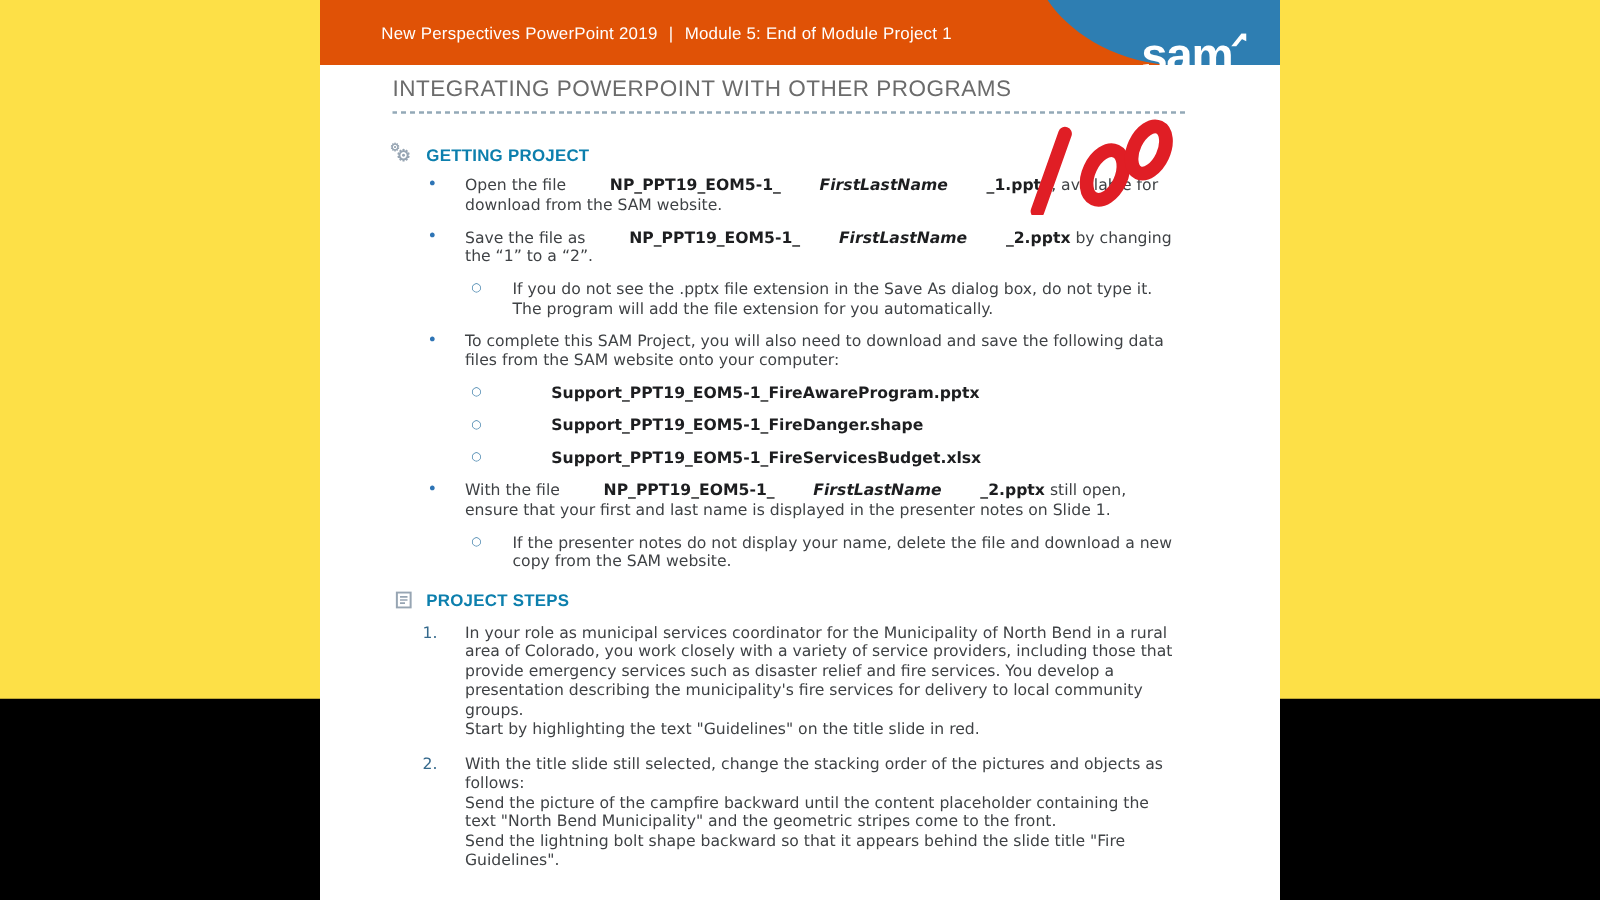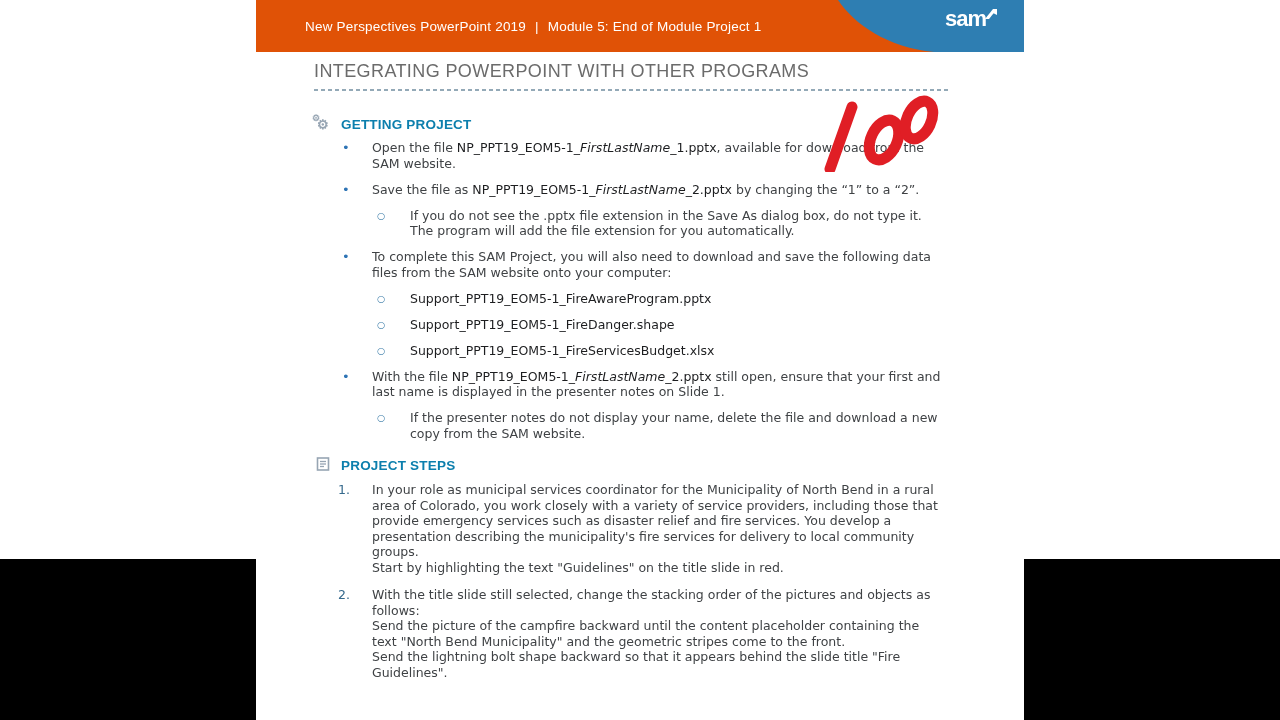--- a/index.html
+++ b/index.html
@@ -1,34 +1,34 @@
 <!DOCTYPE html>
 <html style="--orange: #E05206; --header_blue: #2E7EB2; --title_blue: #2497C9; --heading_blue: #0C7FAD; --mark_red: #E01E25; --body_text: #3F4245;"><head>
 <meta charset="utf-8">
 <style>
   * { margin:0; padding:0; box-sizing:border-box; }
   html,body { width:1280px; height:720px; }
   body { background:#000; font-family:"DejaVu Sans", sans-serif; overflow:hidden; }
-  .stage { position:relative; width:1280px; height:559px; background:#ffffff; }
+  .stage { position:relative; width:1280px; height:559px; background:#fde047; }
   .page {
     position:absolute; left:256px; top:0; width:768px; height:720px;
     background:#ffffff; overflow:hidden;
   }
   
   .band { position:relative; height:52px; background:var(--orange,#E05206); }
   .band-text {
     position:absolute; left:49px; top:0; height:52px; display:flex; align-items:center;
     color:#ffffff; font-family:"Liberation Sans", sans-serif; font-size:13.5px; letter-spacing:.2px;
     white-space:nowrap;
   }
   .band-text .sep { padding:0 9px; }
   .logo-shape { position:absolute; right:0; top:0; width:186px; height:52px; }
   .sam-logo {
-    position:absolute; right:38px; top:6px; color:#fff;
-    font-family:"Liberation Sans", sans-serif; font-weight:bold; font-size:22px; letter-spacing:-1px;
+    position:absolute; right:38px; top:24px; color:#fff;
+    font-family:"Liberation Sans", sans-serif; font-weight:bold; font-size:38px; letter-spacing:-1px;
   }
   .sam-flag { position:absolute; right:-13px; top:1px; }
   
   .doc { position:relative; padding:0 76px 0 58px; }
   .doc-title {
     margin-top:8px; color:var(--title_blue,#2497C9);
     font-family:"Liberation Sans", sans-serif; font-size:27px; font-weight:400;
     letter-spacing:.4px; line-height:30px; white-space:nowrap;
   }
   .doc-subtitle {
@@ -53,21 +53,21 @@
   ul.blist { list-style:none; margin-top:8px; }
   .blist li { display:flex; margin-bottom:10.5px; }
   li.lvl1 { margin-left:28px; }
   li.lvl1 .marker { flex:0 0 30px; color:#2E74B5; font-size:13px; line-height:15.5px; }
   li.lvl2 { margin-left:63px; }
   li.lvl2 .marker { flex:0 0 33px; color:#3A7CA8; font-size:9.5px; line-height:15.5px; }
   .btext {
     max-width:575px; color:#3f4245; font-size:12.5px; line-height:15.5px;
     white-space:pre-line;
   }
-  .btext .b, .bold-file { font-weight:normal; color:#1d1e20; }
+  .btext .b, .bold-file { font-weight:bold; color:#1d1e20;margin-left:31px; }
   .btext .i { font-style:italic; }
   ol.steps { list-style:none; margin-top:9px; }
   .steps li { display:flex; margin-left:24px; margin-bottom:12px; }
   .steps .marker { flex:0 0 34px; color:#35698C; font-size:12.5px; line-height:15.5px; }
 </style>
 </head>
 <body>
 
 <div class="stage">
   <div class="page">

